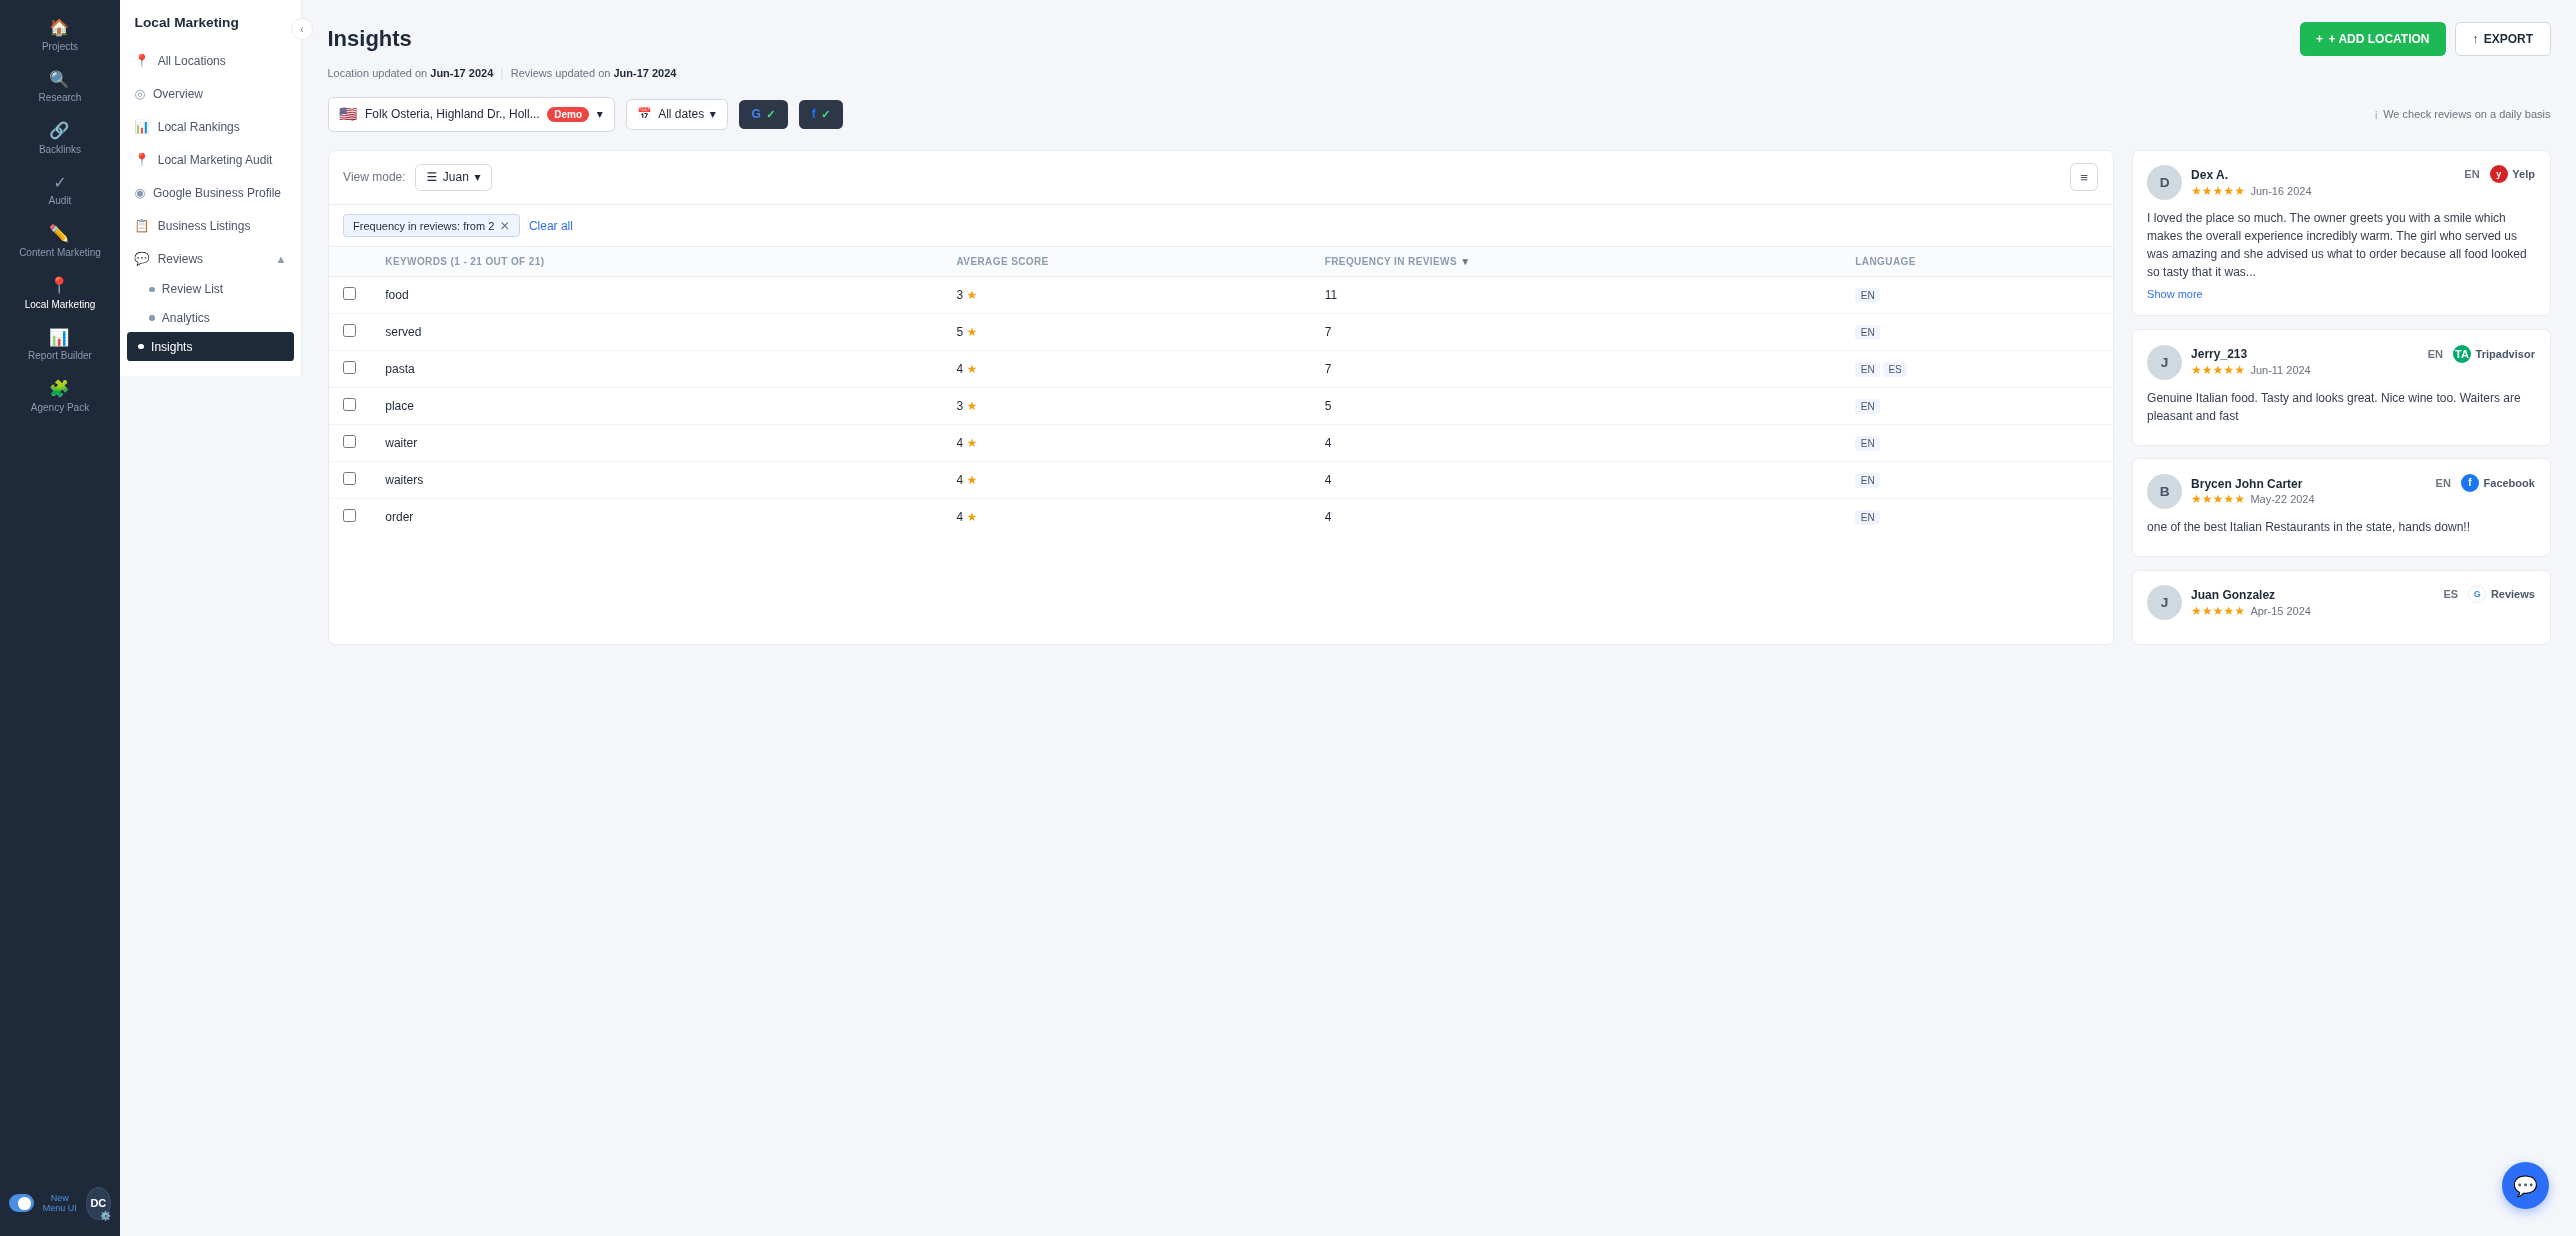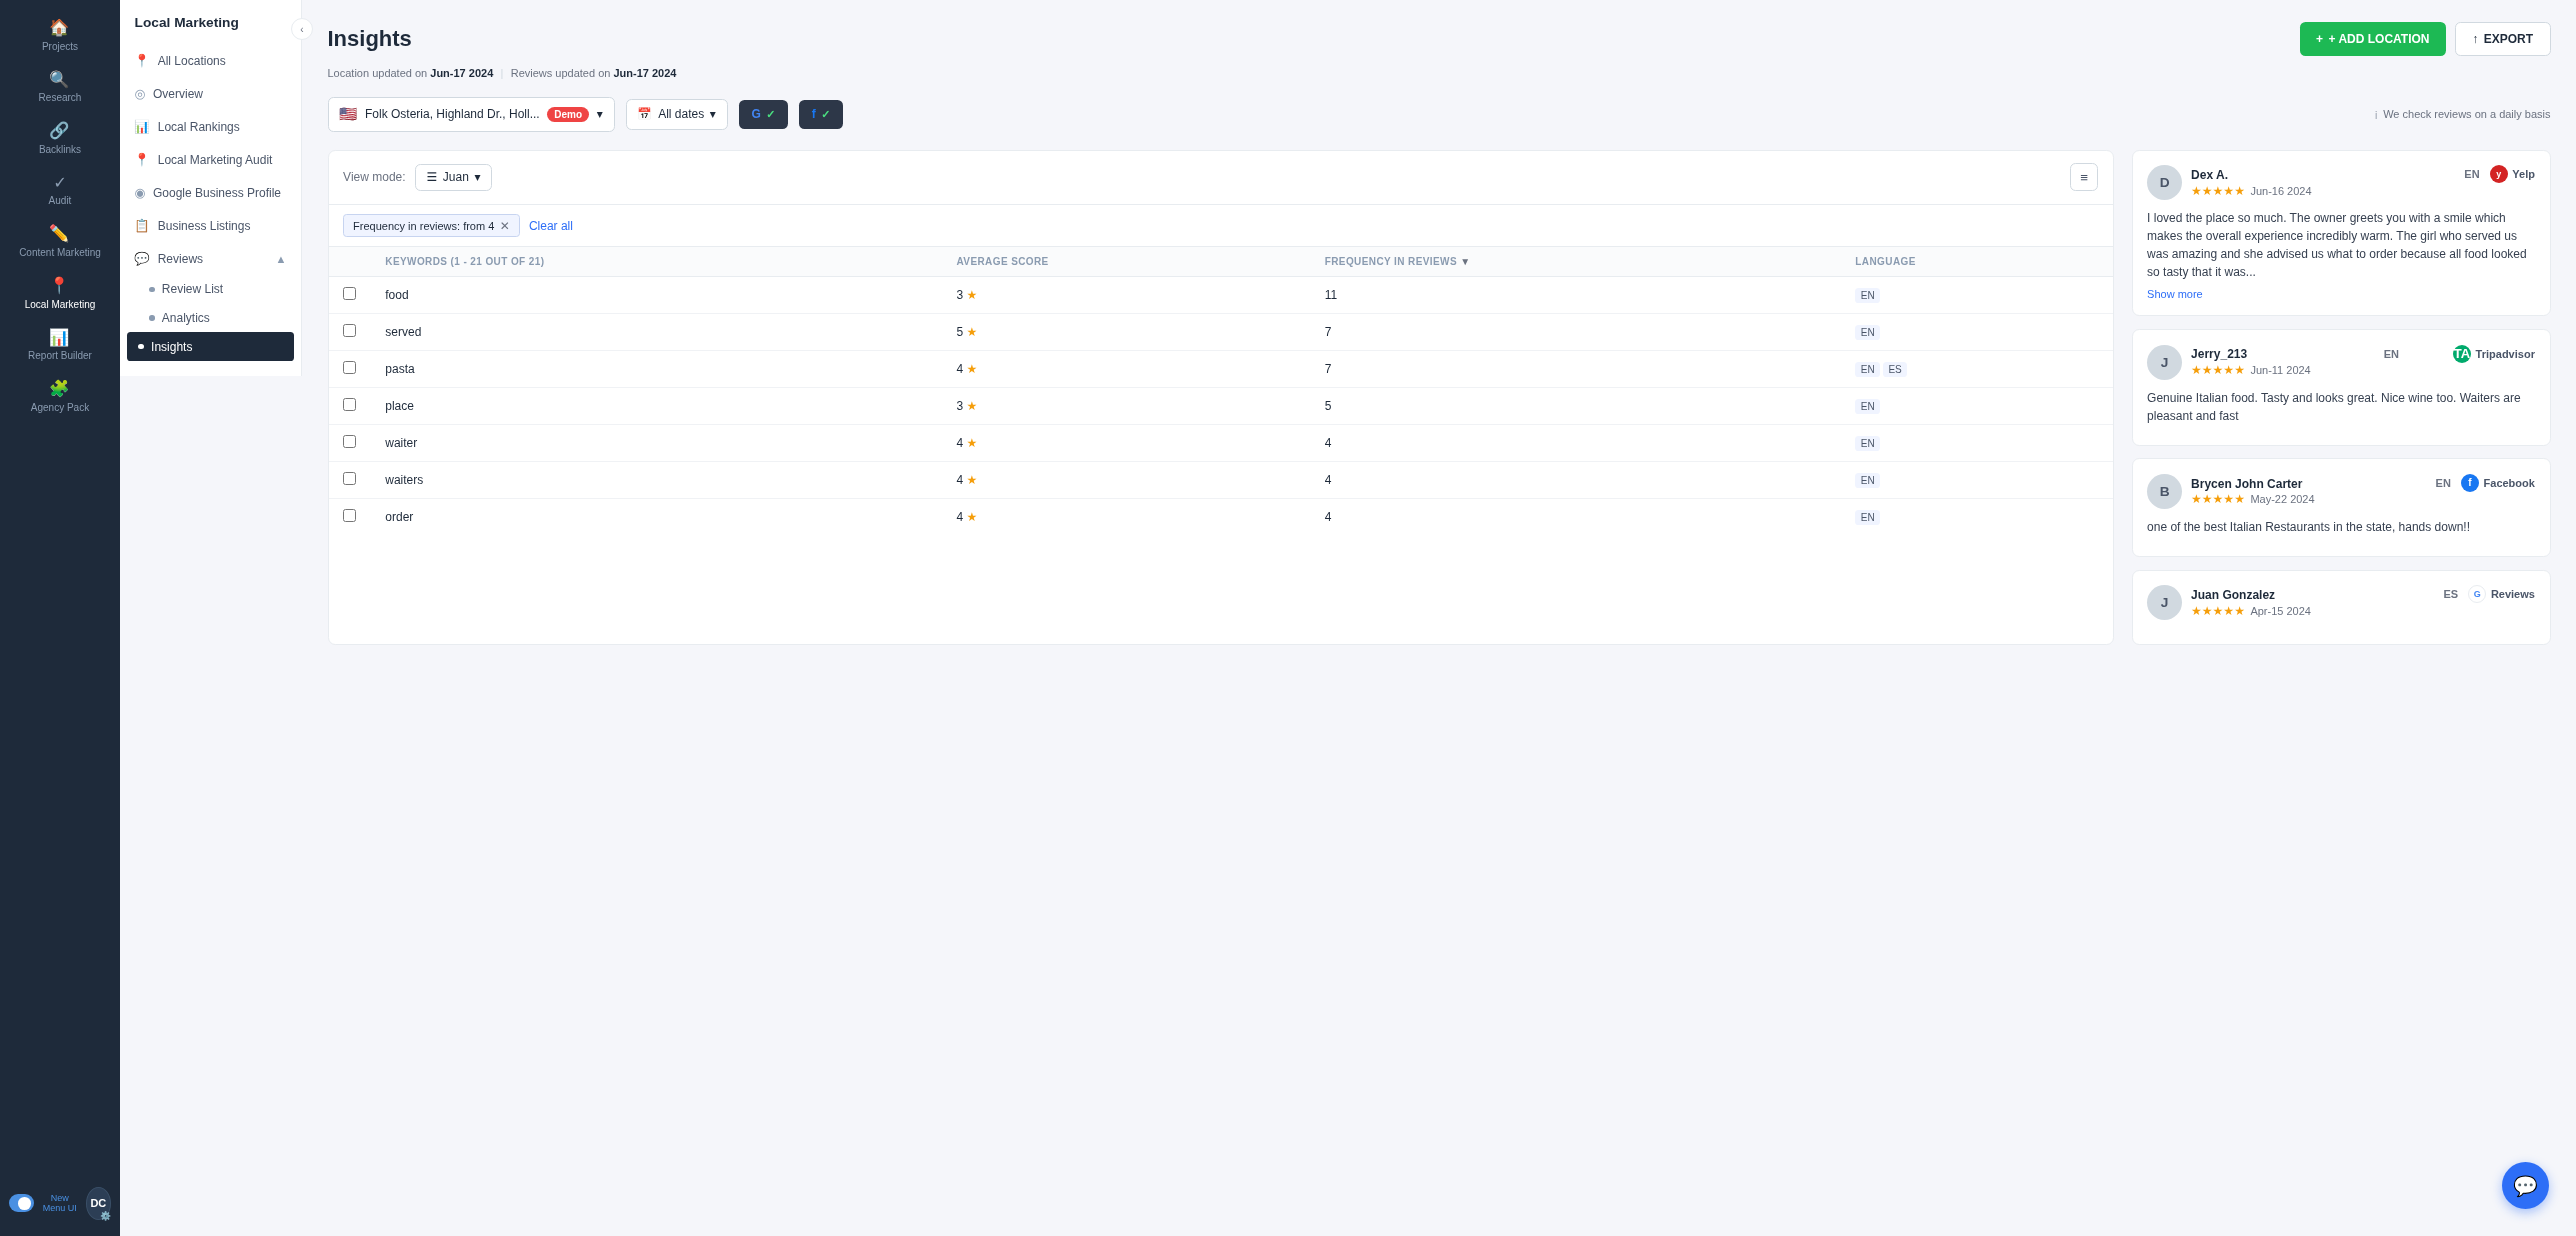--- a/index.html
+++ b/index.html
@@ -432,26 +432,25 @@
       display: flex;
       align-items: center;
       justify-content: center;
     }
     .tripadvisor-icon {
       width: 18px;
       height: 18px;
       border-radius: 50%;
       background: #00aa6c;
       color: #fff;
-      font-size: 13px;
+      font-size: 11px;
       font-weight: 700;
       display: flex;
       align-items: center;
       justify-content: center;
-      margin-left: 44px;
     }
     .facebook-icon {
       width: 18px;
       height: 18px;
       border-radius: 50%;
       background: #1877f2;
       color: #fff;
       font-size: 10px;
       font-weight: 900;
       display: flex;
@@ -667,21 +666,21 @@
             <span>Juan</span>
             <span>▾</span>
           </div>
         </div>
         <button class="filter-btn">
           <span>≡</span>
         </button>
       </div>
       <div class="filter-bar">
         <div class="filter-chip">
-          <span>Frequency in reviews: from 4</span>
+          <span>Frequency in reviews: from 2</span>
           <span class="chip-x">✕</span>
         </div>
         <span class="clear-all">Clear all</span>
       </div>
       <table class="keywords-table">
         <thead>
           <tr>
             <th style="width:36px;"></th>
             <th>
               <span>KEYWORDS (1 - 21 OUT OF 21)</span>

